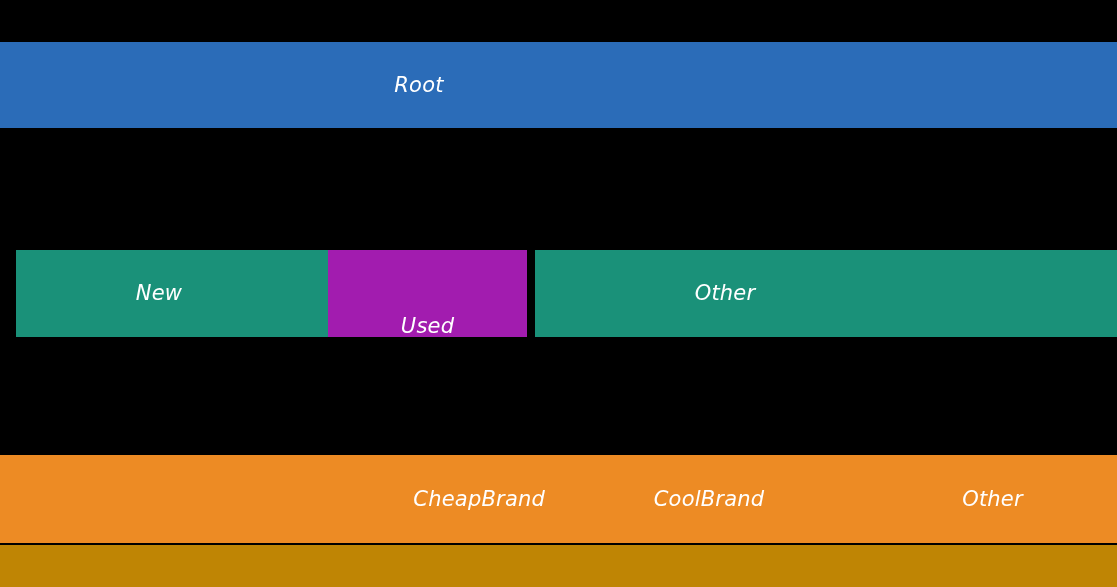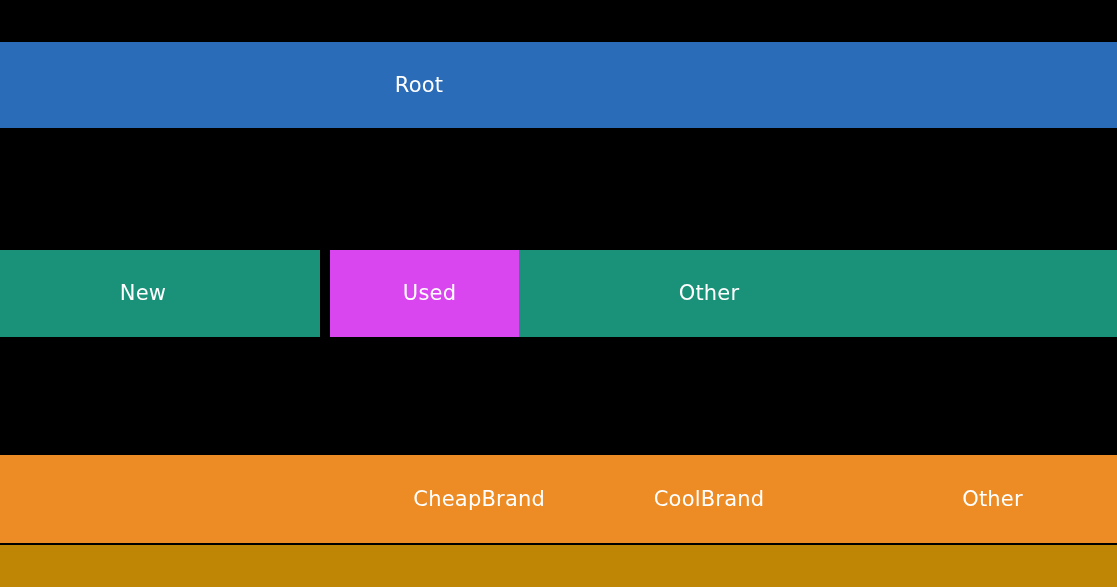--- a/index.html
+++ b/index.html
@@ -15,20 +15,21 @@
     position: relative;
     width: 1117px;
     height: 587px;
     background: #000000;
     overflow: hidden;
   }
   .icicle-row {
     position: absolute;
     left: 0;
     width: 911px;
+    font-style: italic;
   }
   .icicle-node {
     position: absolute;
     top: 0;
     height: 100%;
     box-sizing: border-box;
     display: flex;
     align-items: center;
     justify-content: center;
     overflow: hidden;
@@ -57,31 +58,31 @@
       <span class="node-label" style="color: rgb(255, 255, 255);"></span>
     </div>
     <div class="icicle-node" style="left: 320px; width: 198px; background: rgb(43, 108, 184);">
       <span class="node-label" style="color: rgb(255, 255, 255);">Root</span>
     </div>
     <div class="icicle-node" style="left: 518px; width: 599px; background: rgb(43, 108, 184);">
       <span class="node-label" style="color: rgb(255, 255, 255);"></span>
     </div>
   </div>
 
-  <div class="icicle-row row-green" style="top: 250px; height: 87px;">
+  <div class="icicle-row row-green" style="top: 250px; height: 87px; margin-left: 16px;">
     <div class="icicle-node" style="left: 0px; width: 43px; background: rgb(26, 145, 121);">
       <span class="node-label" style="color: rgb(255, 255, 255);"></span>
     </div>
     <div class="icicle-node" style="left: 43px; width: 200px; background: rgb(26, 145, 121);">
       <span class="node-label" style="color: rgb(255, 255, 255);">New</span>
     </div>
     <div class="icicle-node" style="left: 243px; width: 77px; background: rgb(26, 145, 121);">
       <span class="node-label" style="color: rgb(255, 255, 255);"></span>
     </div>
-    <div class="icicle-node" style="left: 330px; width: 199px; background: #d946ef;">
+    <div class="icicle-node" style="left: 312px; width: 199px; background: #a21caf; align-items: flex-end;">
       <span class="node-label" style="color: rgb(255, 255, 255);">Used</span>
     </div>
     <div class="icicle-node" style="left: 519px; width: 89px; background: rgb(26, 145, 121);">
       <span class="node-label" style="color: rgb(255, 255, 255);"></span>
     </div>
     <div class="icicle-node" style="left: 608px; width: 202px; background: rgb(26, 145, 121);">
       <span class="node-label" style="color: rgb(255, 255, 255);">Other</span>
     </div>
     <div class="icicle-node" style="left: 810px; width: 307px; background: rgb(26, 145, 121);">
       <span class="node-label" style="color: rgb(255, 255, 255);"></span>

